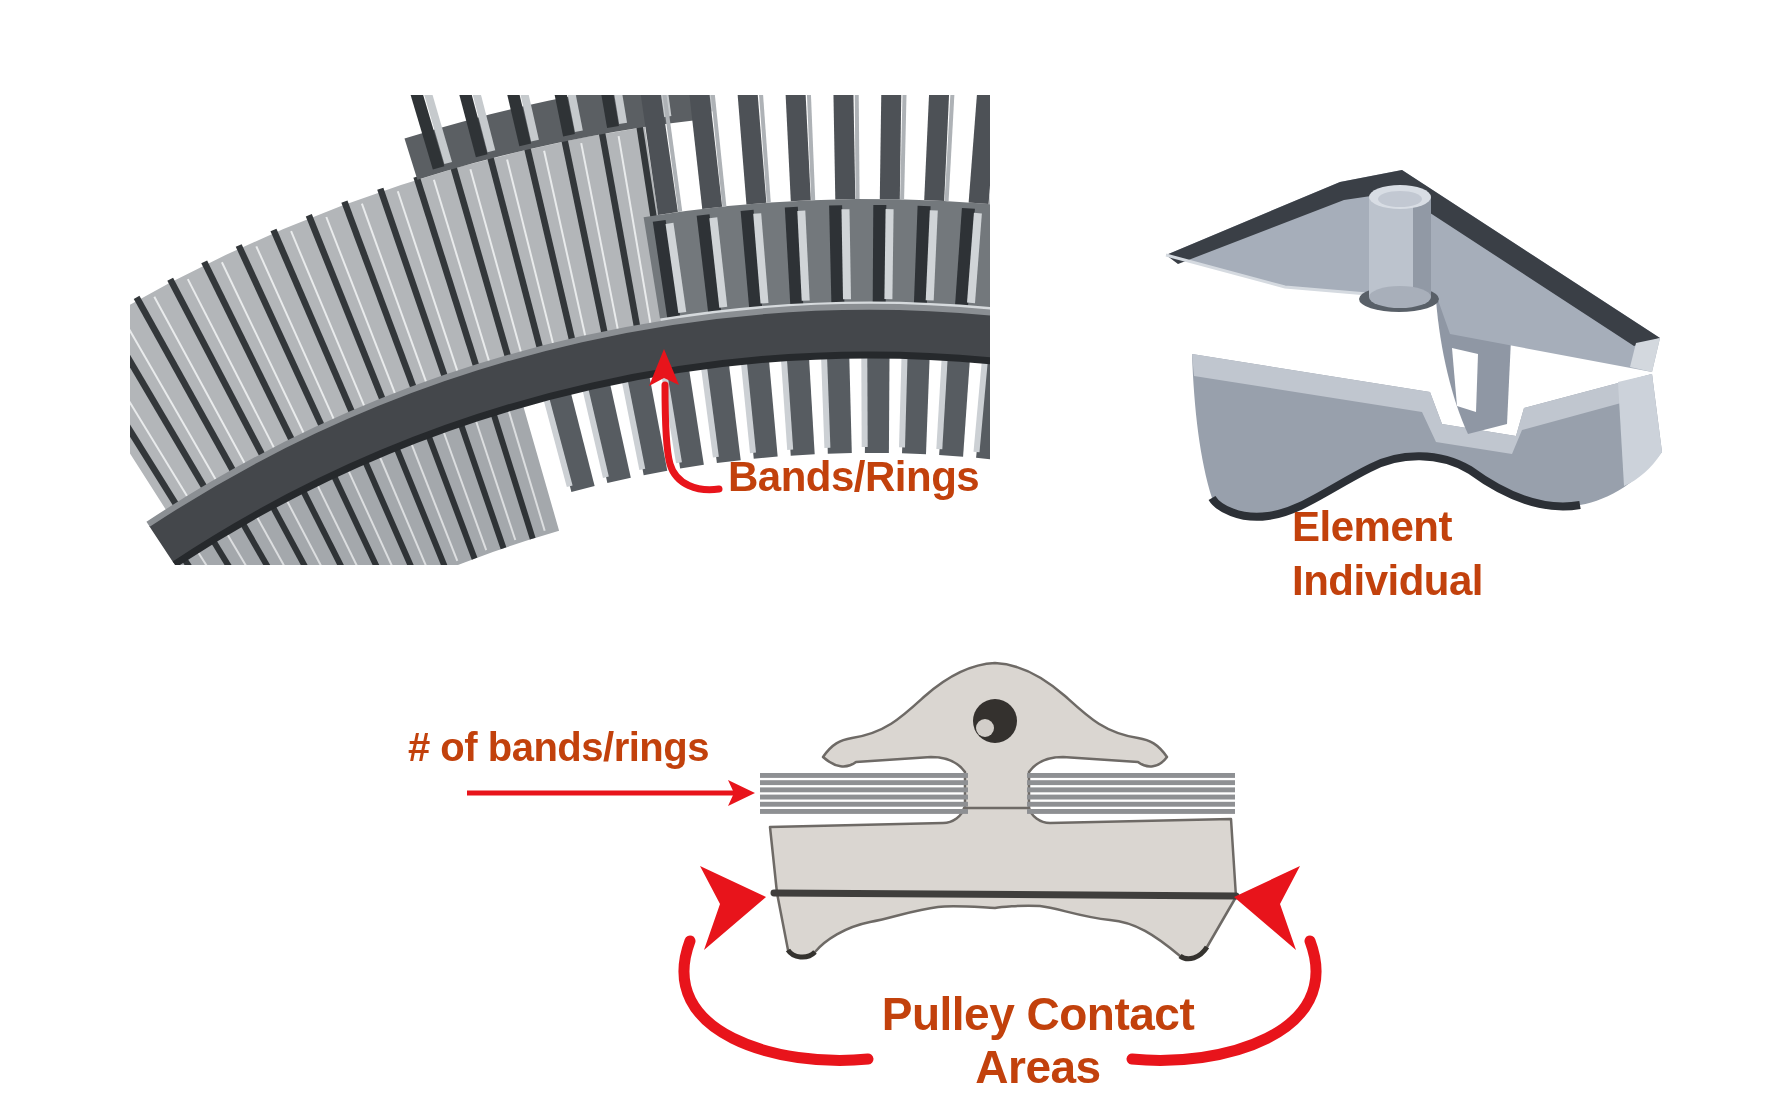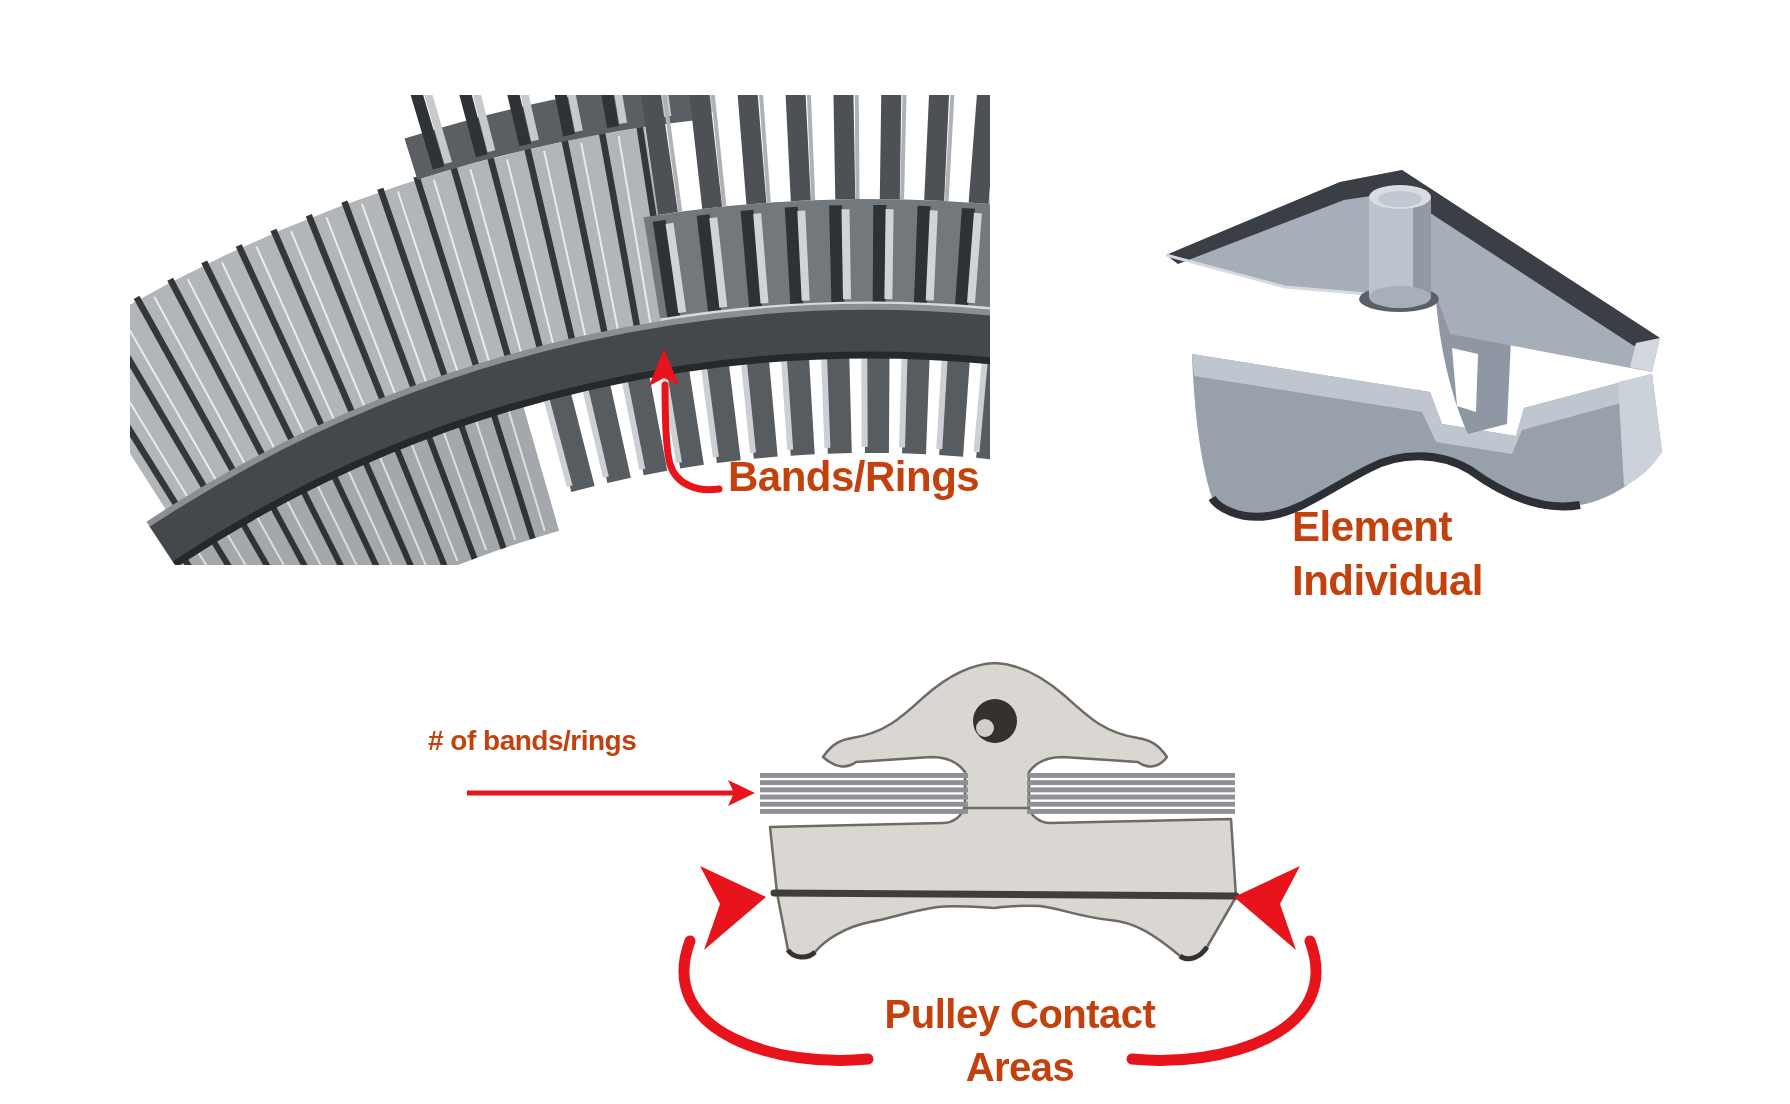--- a/index.html
+++ b/index.html
@@ -244,18 +244,18 @@
   </g>
 </svg>
 
 <div class="label" style="left:728px;top:453px;font-size:42px;">Bands/Rings</div>
 
 <div class="label" style="left:1292px;top:500px;font-size:42px;line-height:54px;">
   <span class="line">Element</span>
   <span class="line">Individual</span>
 </div>
 
-<div class="label" style="left:428px;top:725px;font-size:28px;"># of bands/rings</div>
-
-<div class="label" style="left:830px;top:988px;width:380px;text-align:center;font-size:40px;line-height:53px;">
+<div class="label" style="left:408px;top:725px;font-size:40px;"># of bands/rings</div>
+
+<div class="label" style="left:848px;top:988px;width:380px;text-align:center;font-size:46px;line-height:53px;">
   <span class="line">Pulley Contact</span>
   <span class="line">Areas</span>
 </div>
 
 </body></html>

